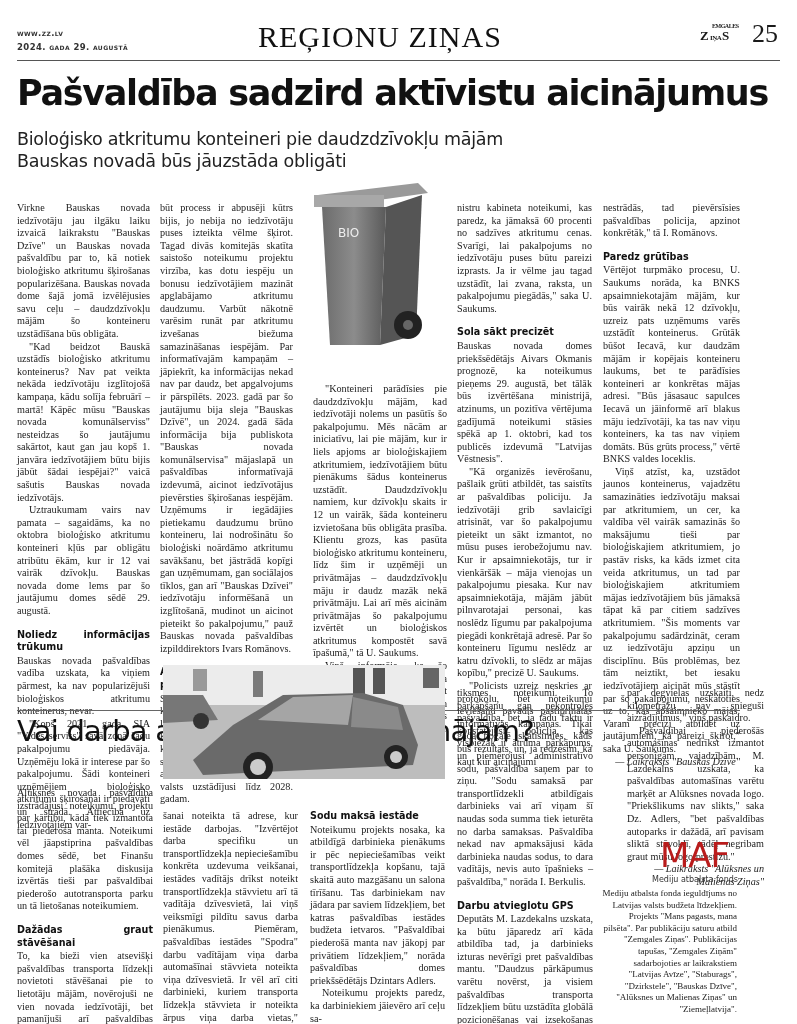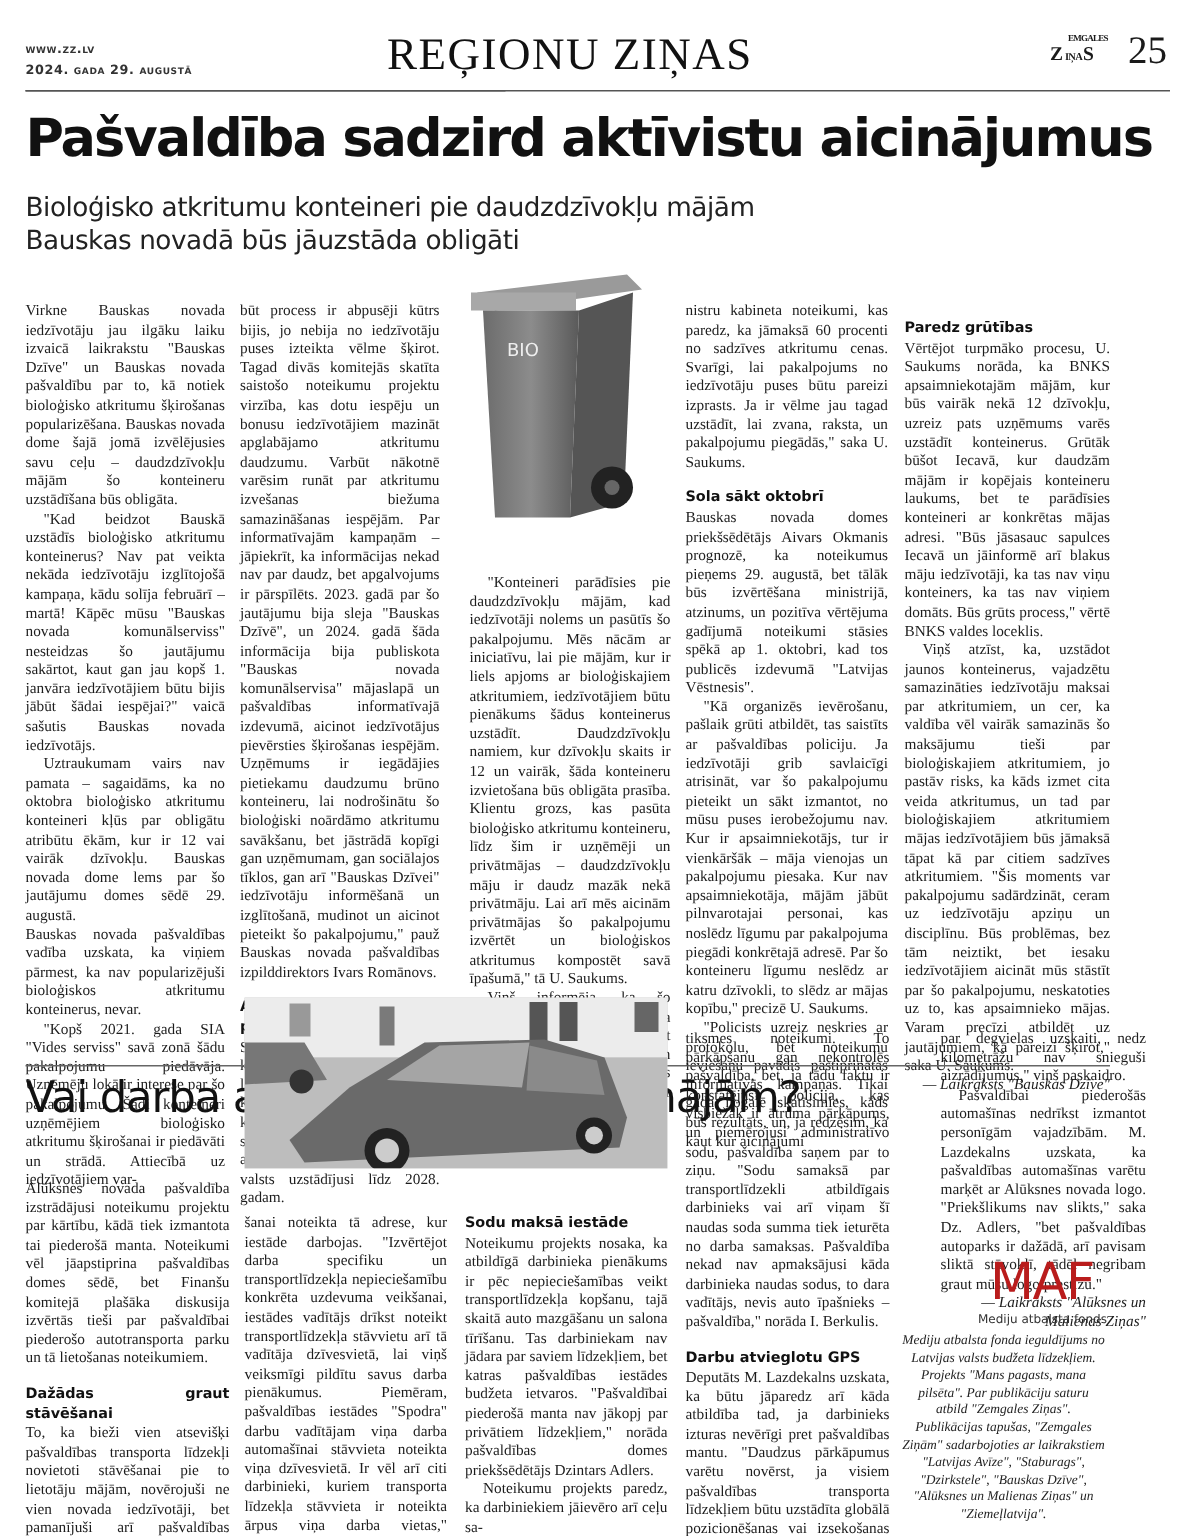--- a/index.html
+++ b/index.html
@@ -23,21 +23,21 @@
   .col .sig { text-align:right; font-style:italic; text-indent:0; }
 
   .headline2 { left:17px; top:714px; font-family:"DejaVu Sans", sans-serif; font-size:29px; letter-spacing:-0.8px; color:#111; white-space:nowrap; }
 
   
   .bin { left:300px; top:165px; width:135px; height:192px; }
   .car { left:163px; top:665px; width:282px; height:114px; background:#cfcfcf; overflow:hidden; }
 
   .maf { left:660px; top:835px; font-family:"DejaVu Sans", sans-serif; font-size:34px; font-weight:normal; color:#b91c1c; letter-spacing:-1px; }
   .maf-sub { left:652px; top:875px; font-family:"DejaVu Sans", sans-serif; font-size:8px; color:#333; }
-  .maf-note { left:601px; top:888px; width:136px; font-family:"Liberation Serif", serif; font-style:italic; font-size:9px; line-height:11.6px; text-align:center; color:#222; }
+  .maf-note { left:601px; top:888px; width:136px; font-family:"Liberation Serif", serif; font-size:9px; line-height:11.6px; text-align:right; color:#222; }
 </style>
 </head>
 <body>
 
 <div class="abs hdr-meta">
   <div>www.zz.lv</div>
   <div>2024. gada 29. augustā</div>
 </div>
 <div class="abs section-title">REĢIONU ZIŅAS</div>
 <div class="abs logo">
@@ -49,20 +49,21 @@
 <div class="abs" style="left:17px;top:60px;width:320px;height:1px;background:#555;"></div>
 <div class="abs" style="left:17px;top:60px;width:763px;height:1px;background:#555;"></div>
 
 <h1 class="abs headline1" style="margin:0;">Pašvaldība sadzird aktīvistu aicinājumus</h1>
 <h2 class="abs subhead1" style="margin:0;font-weight:normal;">Bioloģisko atkritumu konteineri pie daudzdzīvokļu mājām Bauskas novadā būs jāuzstāda obligāti</h2>
 
 <div class="abs col" style="left:17px;top:178px;width:133px;">
   <p class="ni">Virkne Bauskas novada iedzīvotāju jau ilgāku laiku izvaicā laikrakstu "Bauskas Dzīve" un Bauskas novada pašvaldību par to, kā notiek bioloģisko atkritumu šķirošanas popularizēšana. Bauskas novada dome šajā jomā izvēlējusies savu ceļu – daudzdzīvokļu mājām šo konteineru uzstādīšana būs obligāta.</p>
   <p>"Kad beidzot Bauskā uzstādīs bioloģisko atkritumu konteinerus? Nav pat veikta nekāda iedzīvotāju izglītojošā kampaņa, kādu solīja februārī – martā! Kāpēc mūsu "Bauskas novada komunālserviss" nesteidzas šo jautājumu sakārtot, kaut gan jau kopš 1. janvāra iedzīvotājiem būtu bijis jābūt šādai iespējai?" vaicā sašutis Bauskas novada iedzīvotājs.</p>
   <p>Uztraukumam vairs nav pamata – sagaidāms, ka no oktobra bioloģisko atkritumu konteineri kļūs par obligātu atribūtu ēkām, kur ir 12 vai vairāk dzīvokļu. Bauskas novada dome lems par šo jautājumu domes sēdē 29. augustā.</p>
+  <h4>Noliedz informācijas trūkumu</h4>
   <p class="ni">Bauskas novada pašvaldības vadība uzskata, ka viņiem pārmest, ka nav popularizējuši bioloģiskos atkritumu konteinerus, nevar.</p>
   <p>"Kopš 2021. gada SIA "Vides serviss" savā zonā šādu pakalpojumu piedāvāja. Uzņēmēju lokā ir interese par šo pakalpojumu. Šādi konteineri uzņēmējiem bioloģisko atkritumu šķirošanai ir piedāvāti un strādā. Attiecībā uz iedzīvotājiem var-</p>
 </div>
 
 <div class="abs col" style="left:160px;top:178px;width:133px;">
   <p class="ni">būt process ir abpusēji kūtrs bijis, jo nebija no iedzīvotāju puses izteikta vēlme šķirot. Tagad divās komitejās skatīta saistošo noteikumu projektu virzība, kas dotu iespēju un bonusu iedzīvotājiem mazināt apglabājamo atkritumu daudzumu. Varbūt nākotnē varēsim runāt par atkritumu izvešanas biežuma samazināšanas iespējām. Par informatīvajām kampaņām – jāpiekrīt, ka informācijas nekad nav par daudz, bet apgalvojums ir pārspīlēts. 2023. gadā par šo jautājumu bija sleja "Bauskas Dzīvē", un 2024. gadā šāda informācija bija publiskota "Bauskas novada komunālservisa" mājaslapā un pašvaldības informatīvajā izdevumā, aicinot iedzīvotājus pievērsties šķirošanas iespējām. Uzņēmums ir iegādājies pietiekamu daudzumu brūno konteineru, lai nodrošinātu šo bioloģiski noārdāmo atkritumu savākšanu, bet jāstrādā kopīgi gan uzņēmumam, gan sociālajos tīklos, gan arī "Bauskas Dzīvei" iedzīvotāju informēšanā un izglītošanā, mudinot un aicinot pieteikt šo pakalpojumu," pauž Bauskas novada pašvaldības izpilddirektors Ivars Romānovs.</p>
   <h4>Aicina pieteikt pakalpojumu</h4>
   <p class="ni">SIA "Bauskas novada komunālserviss" (BNKS) valdes loceklis Uģis Saukums norāda, ka bioloģisko atkritumu konteinerus ievieš tāpēc, lai sasniegtu mērķus atkritumu apsaimniekošanas jomā, ko valsts uzstādījusi līdz 2028. gadam.</p>
 </div>
 
@@ -85,27 +86,28 @@
   </svg>
 </div>
 
 <div class="abs col" style="left:313px;top:359px;width:134px;">
   <p>"Konteineri parādīsies pie daudzdzīvokļu mājām, kad iedzīvotāji nolems un pasūtīs šo pakalpojumu. Mēs nācām ar iniciatīvu, lai pie mājām, kur ir liels apjoms ar bioloģiskajiem atkritumiem, iedzīvotājiem būtu pienākums šādus konteinerus uzstādīt. Daudzdzīvokļu namiem, kur dzīvokļu skaits ir 12 un vairāk, šāda konteineru izvietošana būs obligāta prasība. Klientu grozs, kas pasūta bioloģisko atkritumu konteineru, līdz šim ir uzņēmēji un privātmājas – daudzdzīvokļu māju ir daudz mazāk nekā privātmāju. Lai arī mēs aicinām privātmājas šo pakalpojumu izvērtēt un bioloģiskos atkritumus kompostēt savā īpašumā," tā U. Saukums.</p>
   <p>Viņš informēja, ka šo pakalpojumu var pieteikt pa tālruni 8889 vai aizpildot pieteikumu BNKS mājaslapā un tur arī saņemt konsultācijas. "Šis pakalpojums nav par velti, tas ir maksas pakalpojums. Ir Mi-</p>
 </div>
 
 <div class="abs col" style="left:457px;top:178px;width:135px;">
   <p class="ni">nistru kabineta noteikumi, kas paredz, ka jāmaksā 60 procenti no sadzīves atkritumu cenas. Svarīgi, lai pakalpojums no iedzīvotāju puses būtu pareizi izprasts. Ja ir vēlme jau tagad uzstādīt, lai zvana, raksta, un pakalpojumu piegādās," saka U. Saukums.</p>
-  <h4>Sola sākt oktobrī</h4>
+  <h4>Sola sākt precizēt</h4>
   <p class="ni">Bauskas novada domes priekšsēdētājs Aivars Okmanis prognozē, ka noteikumus pieņems 29. augustā, bet tālāk būs izvērtēšana ministrijā, atzinums, un pozitīva vērtējuma gadījumā noteikumi stāsies spēkā ap 1. oktobri, kad tos publicēs izdevumā "Latvijas Vēstnesis".</p>
   <p>"Kā organizēs ievērošanu, pašlaik grūti atbildēt, tas saistīts ar pašvaldības policiju. Ja iedzīvotāji grib savlaicīgi atrisināt, var šo pakalpojumu pieteikt un sākt izmantot, no mūsu puses ierobežojumu nav. Kur ir apsaimniekotājs, tur ir vienkāršāk – māja vienojas un pakalpojumu piesaka. Kur nav apsaimniekotāja, mājām jābūt pilnvarotajai personai, kas noslēdz līgumu par pakalpojuma piegādi konkrētajā adresē. Par šo konteineru līgumu neslēdz ar katru dzīvokli, to slēdz ar mājas kopību," precizē U. Saukums.</p>
   <p>"Policists uzreiz neskries ar protokolu, bet noteikumu ieviešanu pavadīs pastiprinātas informatīvās kampaņas. Tikai gada nogalē skatīsimies, kāds būs rezultāts, un, ja redzēsim, ka kaut kur aicinājumi</p>
 </div>
 
 <div class="abs col" style="left:603px;top:178px;width:137px;">
+  <p class="ni">nestrādās, tad pievērsīsies pašvaldības policija, apzinot konkrētāk," tā I. Romānovs.</p>
   <h4>Paredz grūtības</h4>
   <p class="ni">Vērtējot turpmāko procesu, U. Saukums norāda, ka BNKS apsaimniekotajām mājām, kur būs vairāk nekā 12 dzīvokļu, uzreiz pats uzņēmums varēs uzstādīt konteinerus. Grūtāk būšot Iecavā, kur daudzām mājām ir kopējais konteineru laukums, bet te parādīsies konteineri ar konkrētas mājas adresi. "Būs jāsasauc sapulces Iecavā un jāinformē arī blakus māju iedzīvotāji, ka tas nav viņu konteiners, ka tas nav viņiem domāts. Būs grūts process," vērtē BNKS valdes loceklis.</p>
   <p>Viņš atzīst, ka, uzstādot jaunos konteinerus, vajadzētu samazināties iedzīvotāju maksai par atkritumiem, un cer, ka valdība vēl vairāk samazinās šo maksājumu tieši par bioloģiskajiem atkritumiem, jo pastāv risks, ka kāds izmet cita veida atkritumus, un tad par bioloģiskajiem atkritumiem mājas iedzīvotājiem būs jāmaksā tāpat kā par citiem sadzīves atkritumiem. "Šis moments var pakalpojumu sadārdzināt, ceram uz iedzīvotāju apziņu un disciplīnu. Būs problēmas, bez tām neiztikt, bet iesaku iedzīvotājiem aicināt mūs stāstīt par šo pakalpojumu, neskatoties uz to, kas apsaimnieko mājas. Varam precīzi atbildēt uz jautājumiem, kā pareizi šķirot," saka U. Saukums.</p>
   <p class="sig">— Laikraksts "Bauskas Dzīve"</p>
 </div>
 
 <div class="abs" style="left:17px;top:710px;width:723px;height:1px;background:#666;"></div>
 
 <h1 class="abs headline2" style="margin:0;font-weight:normal;">Vai darba auto var stāvēt pie mājām?</h1>
 

